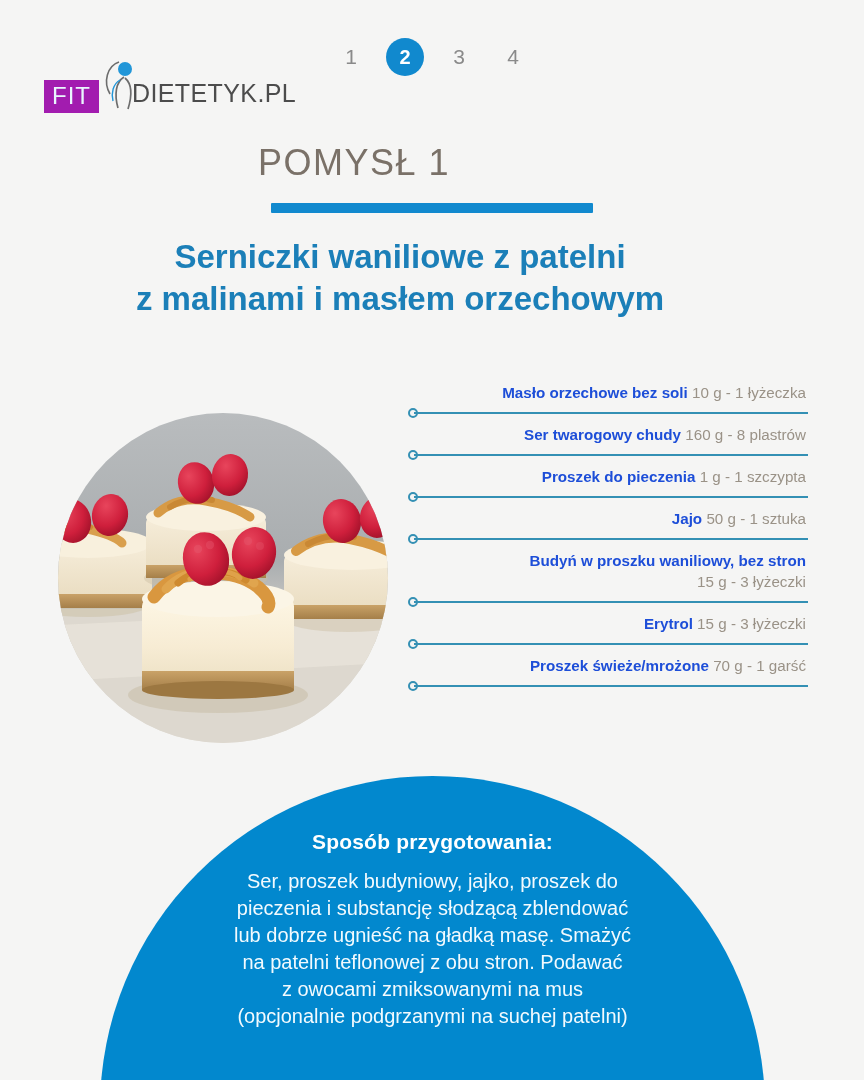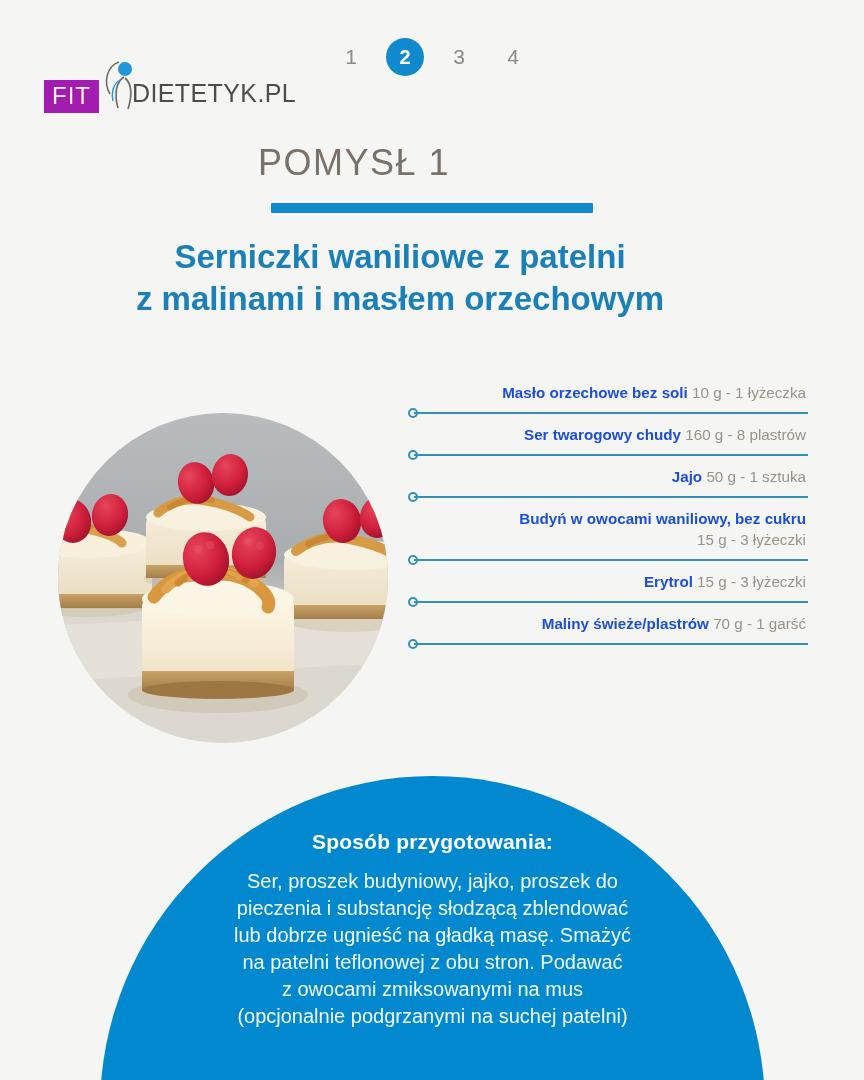--- a/index.html
+++ b/index.html
@@ -201,47 +201,54 @@
   </div>
 
   <div class="ing-row">
     <div class="ing-text"><span class="ing-name">Ser twarogowy chudy</span> <span>160 g - 8 plastrów</span></div>
     <div class="ing-line">
         <span class="dot"></span>
         <span class="bar"></span>
       </div>
   </div>
 
+  <div class="ing-row">
+    <div class="ing-text"><span class="ing-name">Proszek do pieczenia</span> <span>1 g - 1 szczypta</span></div>
+    <div class="ing-line">
+        <span class="dot"></span>
+        <span class="bar"></span>
+      </div>
+  </div>
 
   <div class="ing-row">
     <div class="ing-text"><span class="ing-name">Jajo</span> <span>50 g - 1 sztuka</span></div>
     <div class="ing-line">
         <span class="dot"></span>
         <span class="bar"></span>
       </div>
   </div>
 
   <div class="ing-row">
-    <div class="ing-text"><span class="ing-name">Budyń w owocami waniliowy, bez cukru</span><br><span>15 g - 3 łyżeczki</span></div>
+    <div class="ing-text"><span class="ing-name">Budyń w proszku waniliowy, bez stron</span><br><span>15 g - 3 łyżeczki</span></div>
     <div class="ing-line">
         <span class="dot"></span>
         <span class="bar"></span>
       </div>
   </div>
 
   <div class="ing-row">
     <div class="ing-text"><span class="ing-name">Erytrol</span> <span>15 g - 3 łyżeczki</span></div>
     <div class="ing-line">
         <span class="dot"></span>
         <span class="bar"></span>
       </div>
   </div>
 
   <div class="ing-row">
-    <div class="ing-text"><span class="ing-name">Maliny świeże/plastrów</span> <span>70 g - 1 garść</span></div>
+    <div class="ing-text"><span class="ing-name">Proszek świeże/mrożone</span> <span>70 g - 1 garść</span></div>
     <div class="ing-line">
         <span class="dot"></span>
         <span class="bar"></span>
       </div>
   </div>
 
 </div>
 
 <div class="blue-circle"></div>
 <div class="prep">

